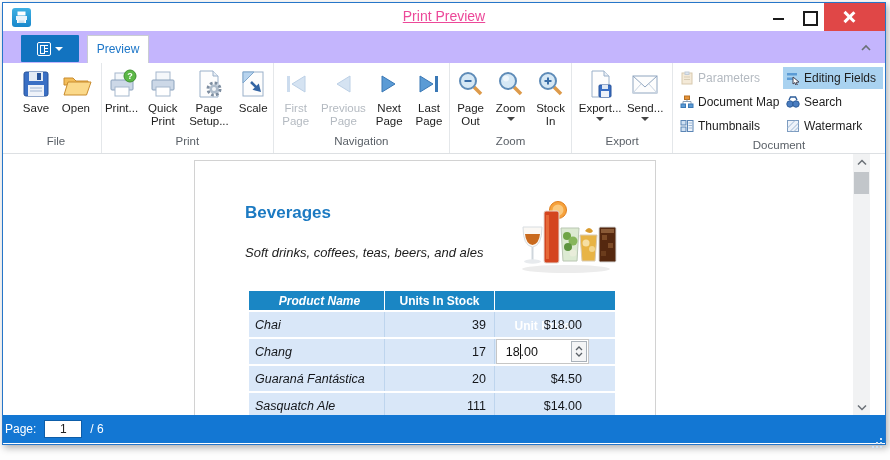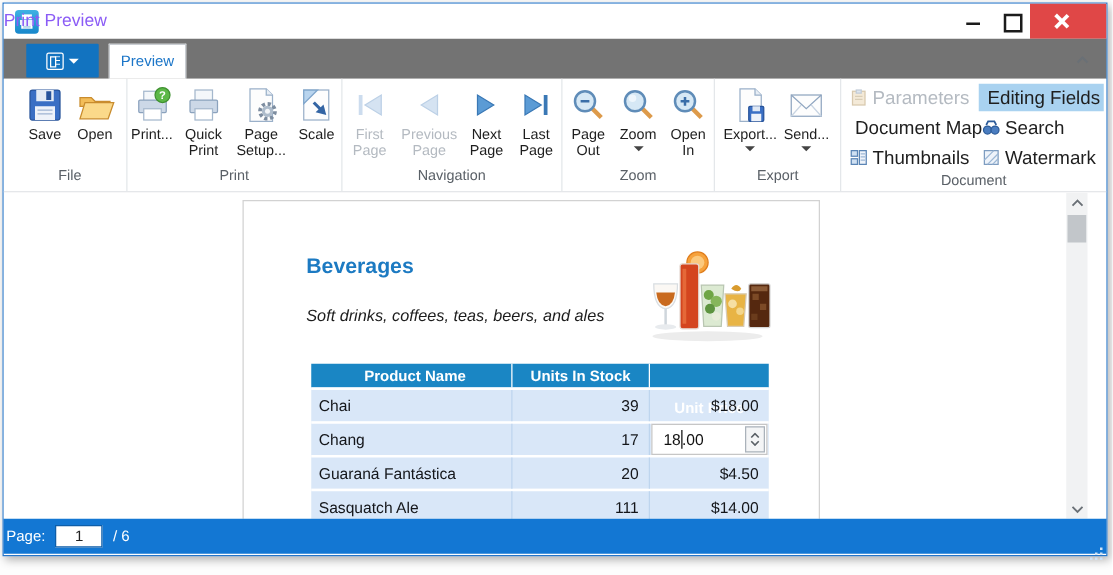--- a/index.html
+++ b/index.html
@@ -10,34 +10,34 @@
   
   .window { position:absolute; left:2px; top:2px; width:884px; height:443px;
     background:#fff; border:1px solid #2676c9;
     box-shadow:2px 3px 7px rgba(0,0,0,.30); }
 
   
   .titlebar { position:absolute; left:0; top:0; width:100%; height:28px; background:#fff; }
   .app-icon { position:absolute; left:9px; top:5px; width:19px; height:19px; border-radius:3px;
     background:linear-gradient(#3fb1e3,#1787cb); }
   .app-icon svg { position:absolute; left:2px; top:2px; }
-  .title-text { position:absolute; left:0; right:0; top:5px; 
-    font-size:14px; color:#8b5cf6; }
+  .title-text { position:absolute; left:0; right:0; top:5px; text-align:center;
+    font-size:14px; color:#ec4899;text-decoration:underline; }
   .winbtns { position:absolute; right:0; top:0; height:28px; display:flex; }
   .wbtn { width:30px; height:28px; position:relative; }
   .wbtn.min::after { content:""; position:absolute; left:9px; top:15px; width:11px; height:2px; background:#1b1b1b; }
   .wbtn.max::after { content:""; position:absolute; left:9px; top:8px; width:11px; height:11px; border:2px solid #1b1b1b; }
   .wbtn.close { width:61px; background:#e04747; }
   .wbtn.close::before,.wbtn.close::after { content:""; position:absolute; left:24px; top:7px;
     width:2.5px; height:14px; background:#fff; }
   .wbtn.close::before { transform:rotate(45deg); }
   .wbtn.close::after { transform:rotate(-45deg); }
 
   
-  .tabrow { position:absolute; left:0; top:28px; width:100%; height:32px; background:#737373; }
+  .tabrow { position:absolute; left:0; top:28px; width:100%; height:32px; background:#c4b5fd; }
   .appbutton { position:absolute; left:18px; top:4px; width:58px; height:27px; background:#1273c0;
     border-radius:1px; display:flex; align-items:center; justify-content:center; gap:4px; }
   .appbutton .bars { width:14px; height:14px; border:1.5px solid #fff; border-radius:2px; position:relative; background:#1273c0; }
   .appbutton .bars::before { content:""; position:absolute; left:2px; top:2px; width:3px; height:7px; border:1px solid #fff; }
   .appbutton .bars::after { content:""; position:absolute; right:2px; top:2px; width:4px; height:7px;
     background:linear-gradient(#fff 1px,transparent 1px); background-size:100% 3px; }
   .appbutton .caret { width:0; height:0; border-left:4px solid transparent; border-right:4px solid transparent; border-top:4px solid #fff; }
   .tab { position:absolute; left:84px; top:4px; width:62px; height:28px; background:#fff;
     border:1px solid #c9cdd2; border-bottom:none; text-align:center; line-height:26px;
     font-size:12px; color:#1c76c8; }
@@ -51,41 +51,41 @@
   .rlabel { height:18px; text-align:center; font-size:11.5px; color:#5a6067; }
   .rbtn { display:flex; flex-direction:column; align-items:center; text-align:center;
     padding:3px 1px 0; font-size:11.5px; line-height:13px; color:#1e1e1e; cursor:default; }
   .rbtn svg { margin-bottom:2px; }
   .rbtn .dd { width:0; height:0; margin-top:2px; border-left:4px solid transparent;
     border-right:4px solid transparent; border-top:4px solid #444; }
   .rbtn.disabled { color:#b4bac1; }
   .w40{width:40px}.w44{width:44px}.w46{width:46px}.w50{width:50px}.w52{width:52px}
   .dgrid { display:grid; grid-template-columns:106px 100px; grid-auto-rows:24px;
     align-content:start; padding:4px 2px 0 4px; }
-  .sbtn { display:flex; align-items:center; gap:4px; font-size:15px; color:#1e1e1e;
+  .sbtn { display:flex; align-items:center; gap:4px; font-size:12px; color:#1e1e1e;
     padding:0 3px; height:22px; white-space:nowrap; }
   .sbtn.disabled { color:#b4bac1; }
   .sbtn.active { background:#a9d2f0; }
 
   
   .content { position:absolute; left:0; top:151px; width:100%; height:261px; background:#fff; overflow:hidden; }
   .page { position:absolute; left:191px; top:6px; width:462px; height:320px; background:#fff;
     border:1px solid #d2d2d2; }
   .doc-title { position:absolute; left:50px; top:42px; font-size:17px; font-weight:bold; color:#1c7ac2; }
   .doc-subtitle { position:absolute; left:50px; top:84px; font-size:13px; font-style:italic; color:#1c1c1c; }
   .drinks { position:absolute; left:318px; top:30px; }
 
   .dtable { position:absolute; left:54px; top:130px; width:366px; font-size:12.5px; }
   .thead { display:flex; height:19px; background:#1a86c4; color:#fff; font-weight:bold; font-size:12px; }
   .thead .c { display:flex; align-items:center; justify-content:center; border-right:1px solid #fff; }
   .thead .c:last-child { border-right:none;margin-top:35px; }
   .trow { display:flex; height:27px; background:#d9e7f8; border-top:2px solid #fff; color:#14161a; }
   .trow .c { display:flex; align-items:center; border-right:1px solid #bed5ee; }
   .trow .c:last-child { border-right:none; }
-  .c.col-name { width:161px; padding-left:6px; }
+  .c.col-name { width:136px; padding-left:6px;font-style:italic; }
   .c.col-units { width:110px; justify-content:flex-end; padding-right:8px; }
   .c.col-price { width:95px; justify-content:flex-end; padding-right:8px; }
 
   .price-editor { position:relative; width:93px; height:25px; margin:0; background:#fff;
     border:1px solid #c6c6c6; display:flex; align-items:center; justify-content:flex-end;gap:30px; }
   .pe-text { display:flex; align-items:center; font-size:12.5px; color:#111; margin-right:3px; }
   .pe-caret { width:1px; height:15px; background:#111; }
   .spinner { width:16px; height:21px; margin-right:1px; border:1px solid #aab2ba; background:#f4f5f6;
     display:flex; flex-direction:column; align-items:center; justify-content:center; gap:1px; }
 
@@ -258,21 +258,21 @@
           <span>Zoom</span>
           <div class="dd"></div>
         </div>
         <div class="rbtn w40">
           <svg width="32" height="32" viewBox="0 0 32 32">
             <line x1="19" y1="19" x2="26" y2="26" stroke="#dd9a4a" stroke-width="3.5"></line>
             <circle cx="13" cy="13" r="8" fill="#d6e8f5" stroke="#5f8cb8" stroke-width="2"></circle>
             <line x1="9.5" y1="13" x2="16.5" y2="13" stroke="#3a6ea8" stroke-width="2"></line>
             <line x1="13" y1="9.5" x2="13" y2="16.5" stroke="#3a6ea8" stroke-width="2"></line>
           </svg>
-          <span>Open In</span>
+          <span>Stock In</span>
         </div>
       </div>
       <div class="rlabel">Zoom</div>
     </div>
 
     <div class="rgroup" style="width:102px">
       <div class="rbuttons">
         <div class="rbtn w46">
           <svg width="32" height="32" viewBox="0 0 32 32">
             <path d="M8 3 h12 l5 5 v21 H8 z" fill="#fdfdfd" stroke="#9ab0c9"></path>

